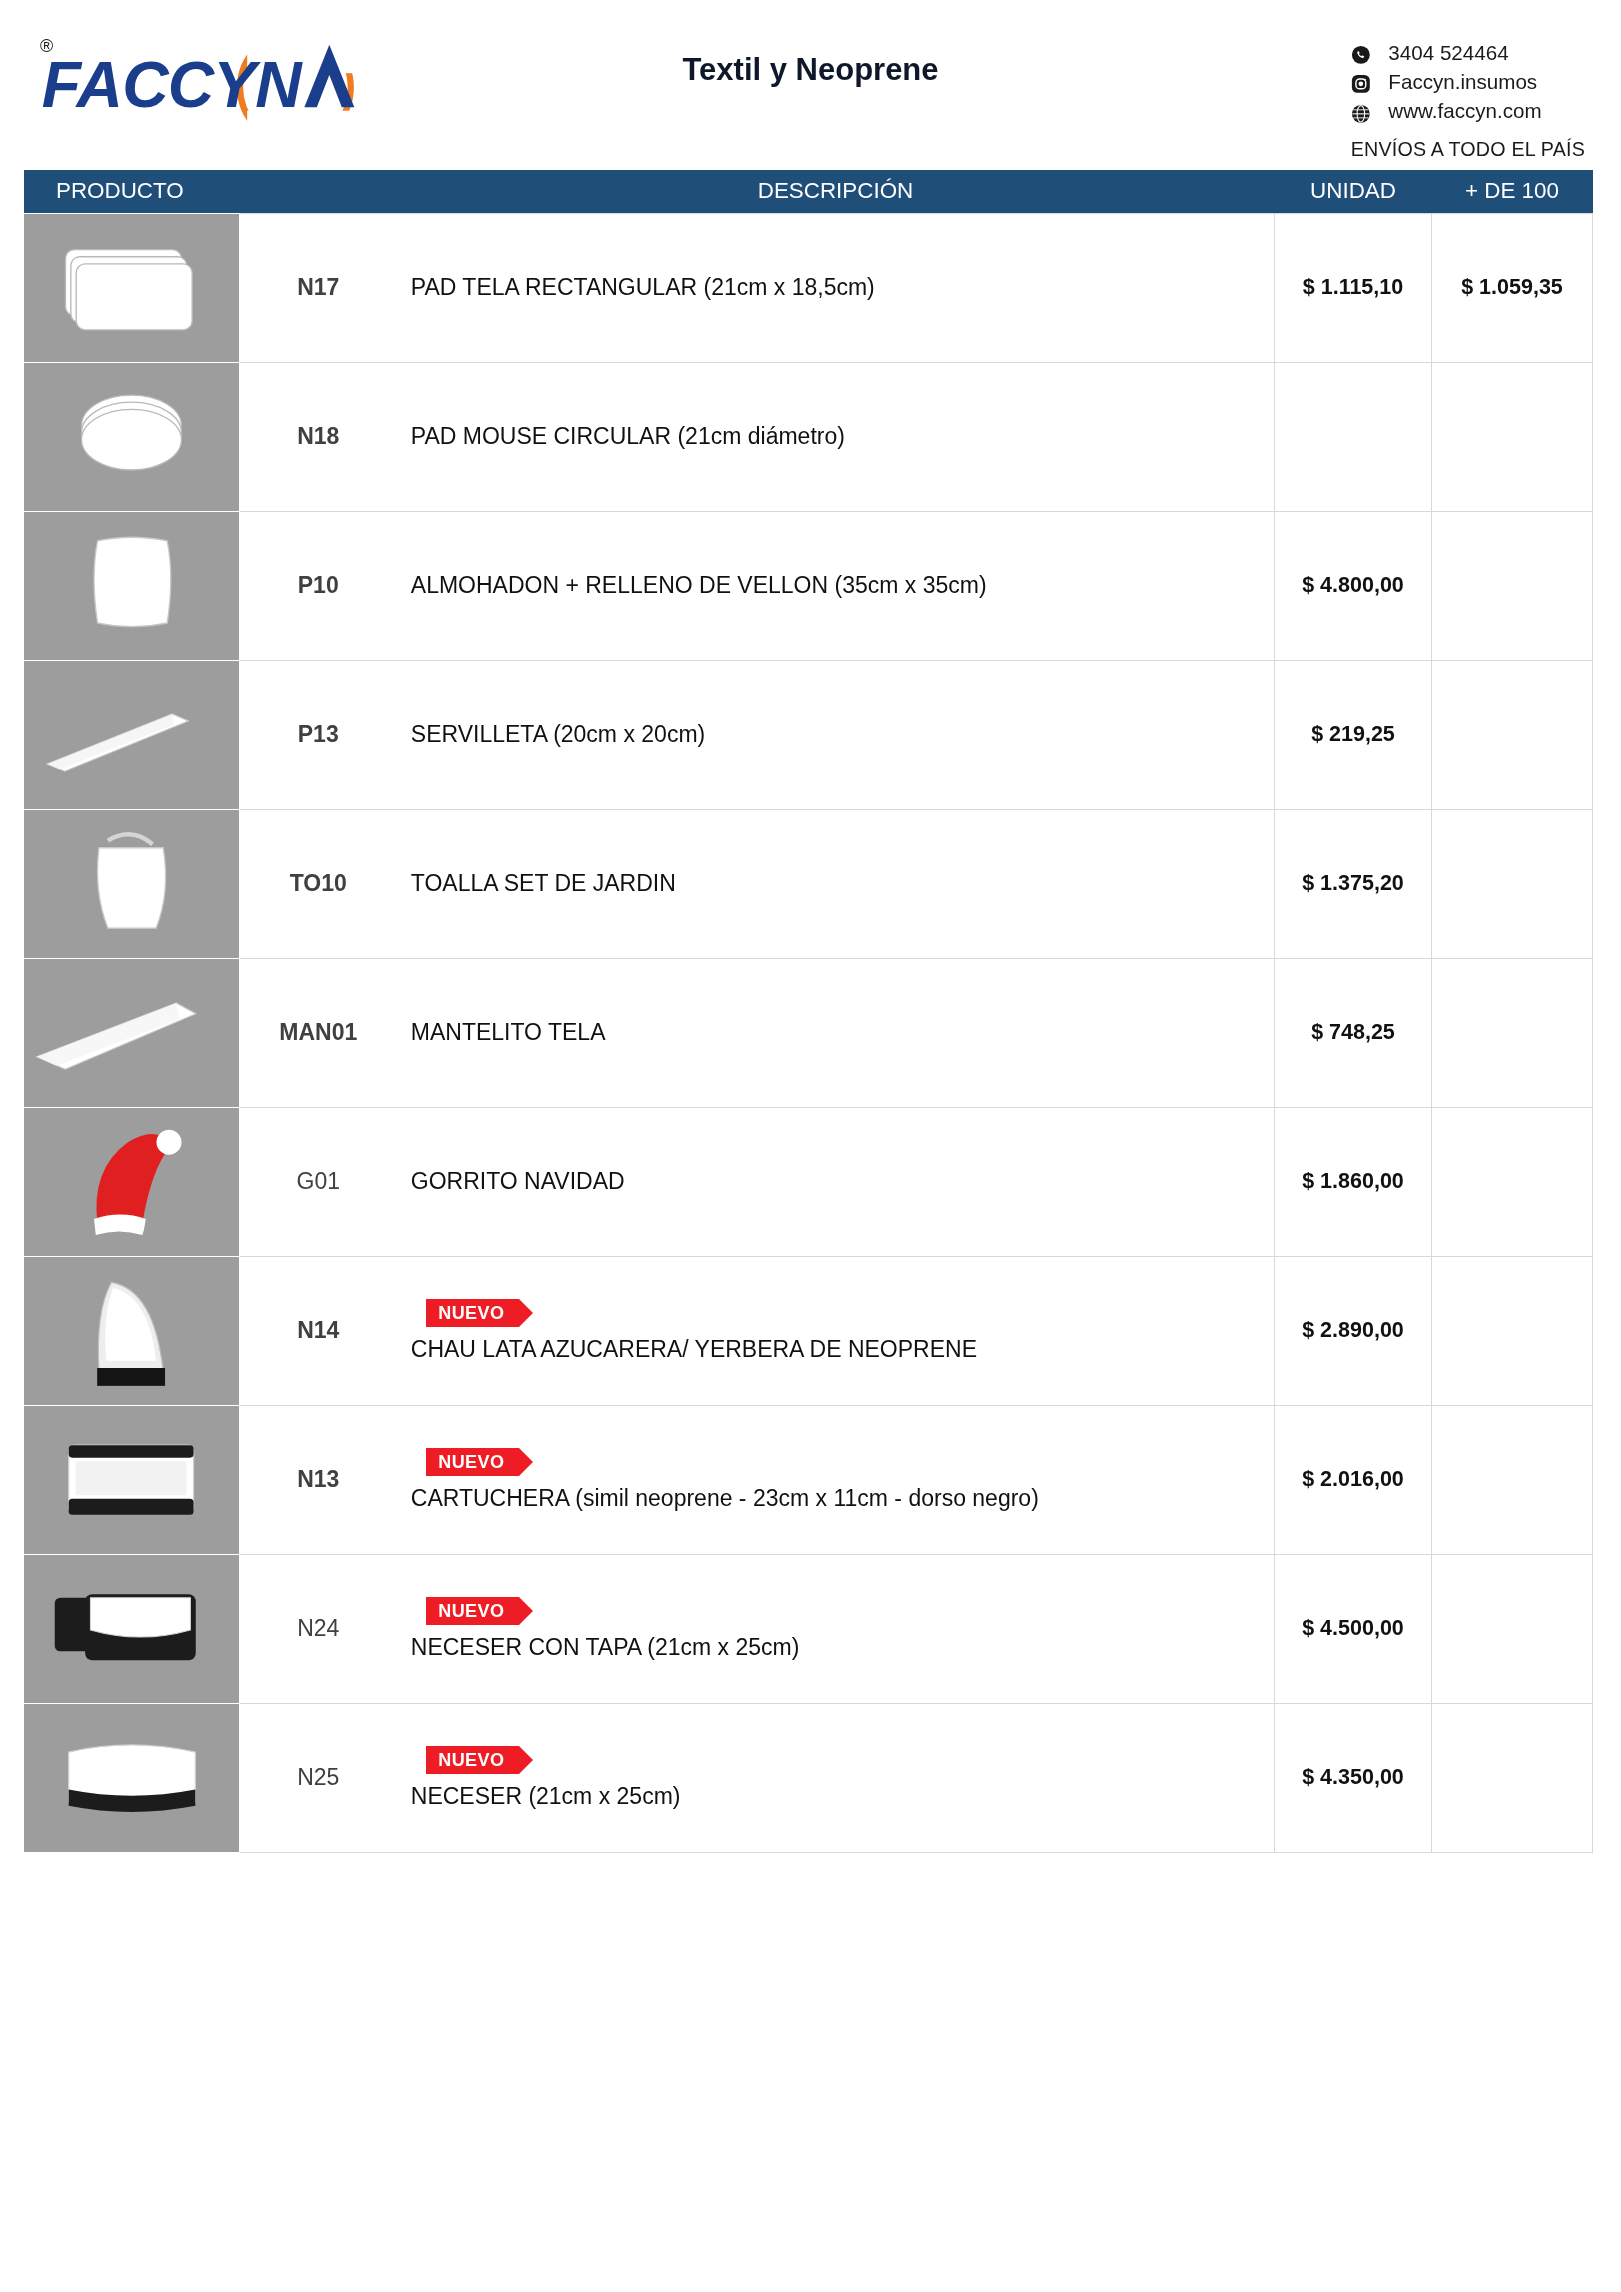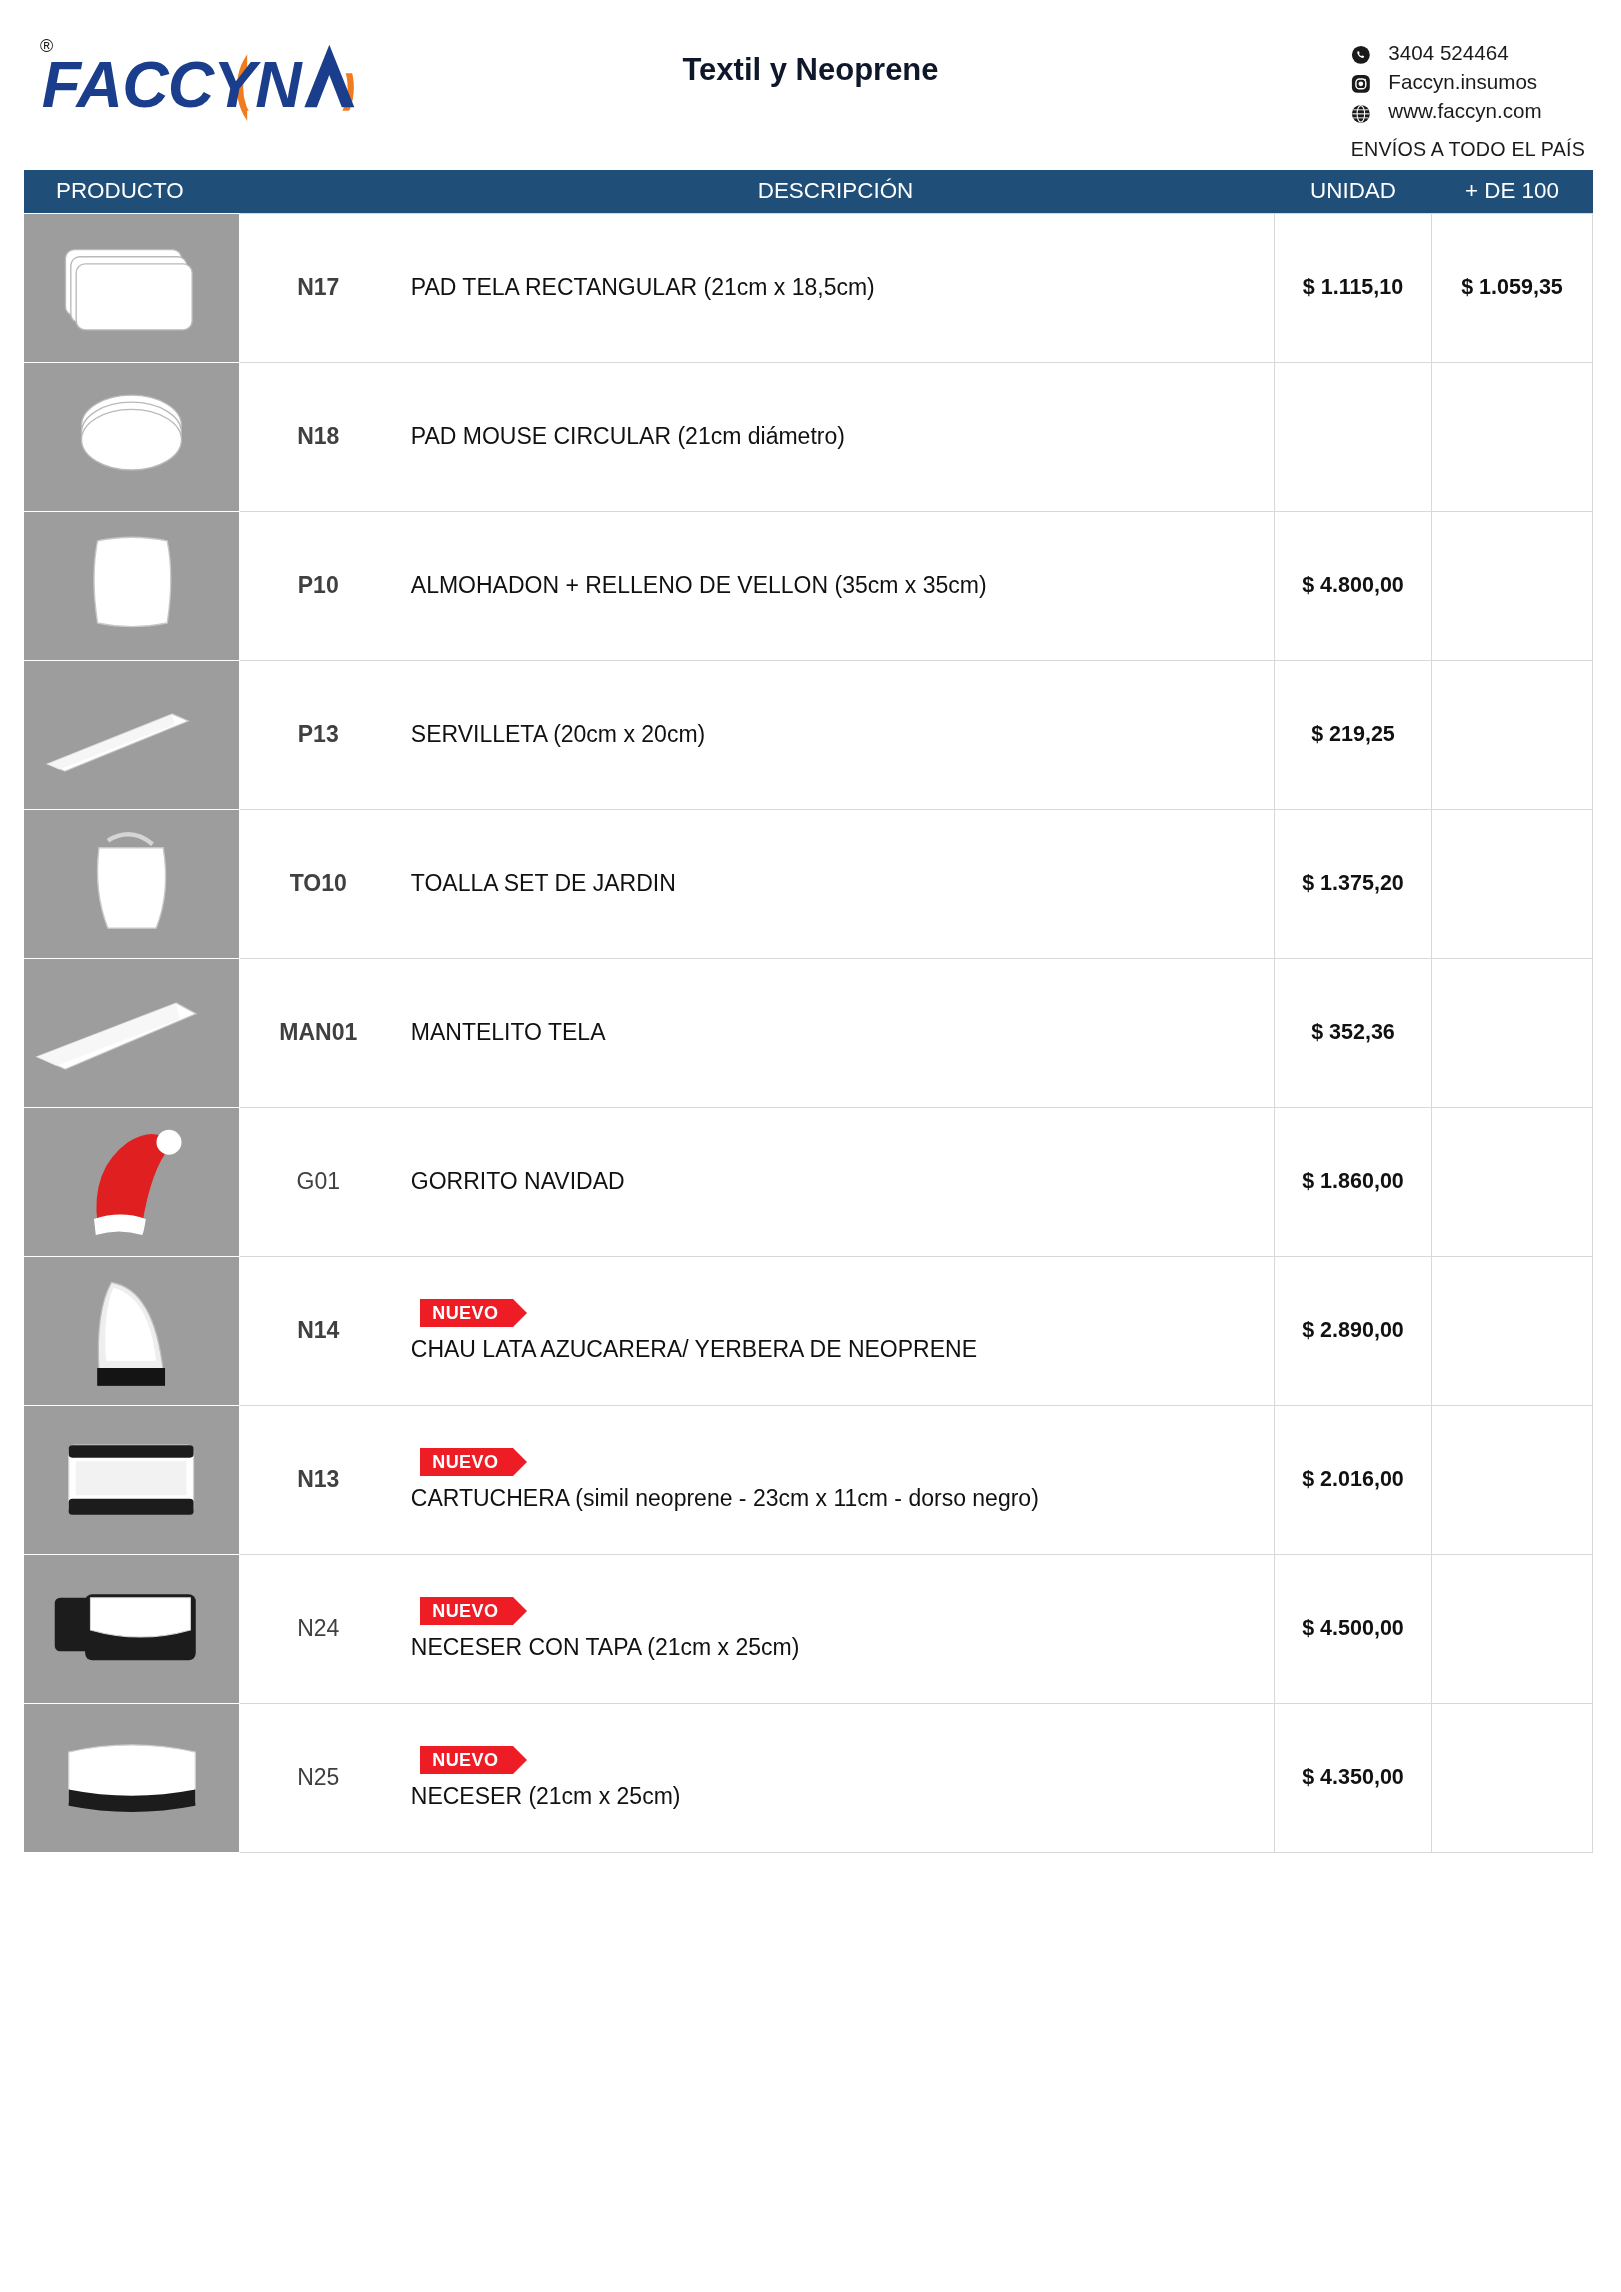--- a/index.html
+++ b/index.html
@@ -159,21 +159,21 @@
 
   .nuevo-badge {
     display: inline-block;
     position: relative;
     background: #ee1c25;
     color: #ffffff;
     font-size: 18px;
     font-weight: bold;
     letter-spacing: 0.4px;
     padding: 3.6px 14.3px 3.6px 12.5px;
-    margin-left: 9px;
+    margin-left: 15px;
     margin-bottom: 9px;
   }
   .nuevo-badge::after {
     content: "";
     position: absolute;
     right: -14.3px;
     top: 0;
     width: 0;
     height: 0;
     border-top: 14.3px solid transparent;
@@ -363,21 +363,21 @@
             <svg width="197" height="99" viewBox="0 0 220 110">
               <path d="M4 82 L160 22 L182 34 L36 96 Z" fill="#ffffff" stroke="#c9c9c9" stroke-width="1.2"></path>
               <path d="M4 82 L160 22 L164 40 L26 92 Z" fill="#f6f6f6" opacity="0.85"></path>
             </svg>
           </div>
         </td>
         <td class="cell cell-code">MAN01</td>
         <td class="cell cell-desc">
           <span class="desc-text">MANTELITO TELA</span>
         </td>
-        <td class="cell cell-unidad">$ 352,36</td>
+        <td class="cell cell-unidad">$ 748,25</td>
         <td class="cell cell-mas"></td>
       </tr>
 
       <tr class="row">
         <td class="cell cell-img">
           <div class="thumb">
             <svg width="161" height="125" viewBox="0 0 180 140">
               <path d="M52 118 Q44 56 86 26 Q120 6 134 30 Q112 56 102 118 Z" fill="#e02020"></path>
               <circle cx="132" cy="26" r="14" fill="#ffffff"></circle>
               <path d="M48 112 Q78 102 106 112 Q104 126 102 130 Q76 122 50 130 Z" fill="#ffffff"></path>

